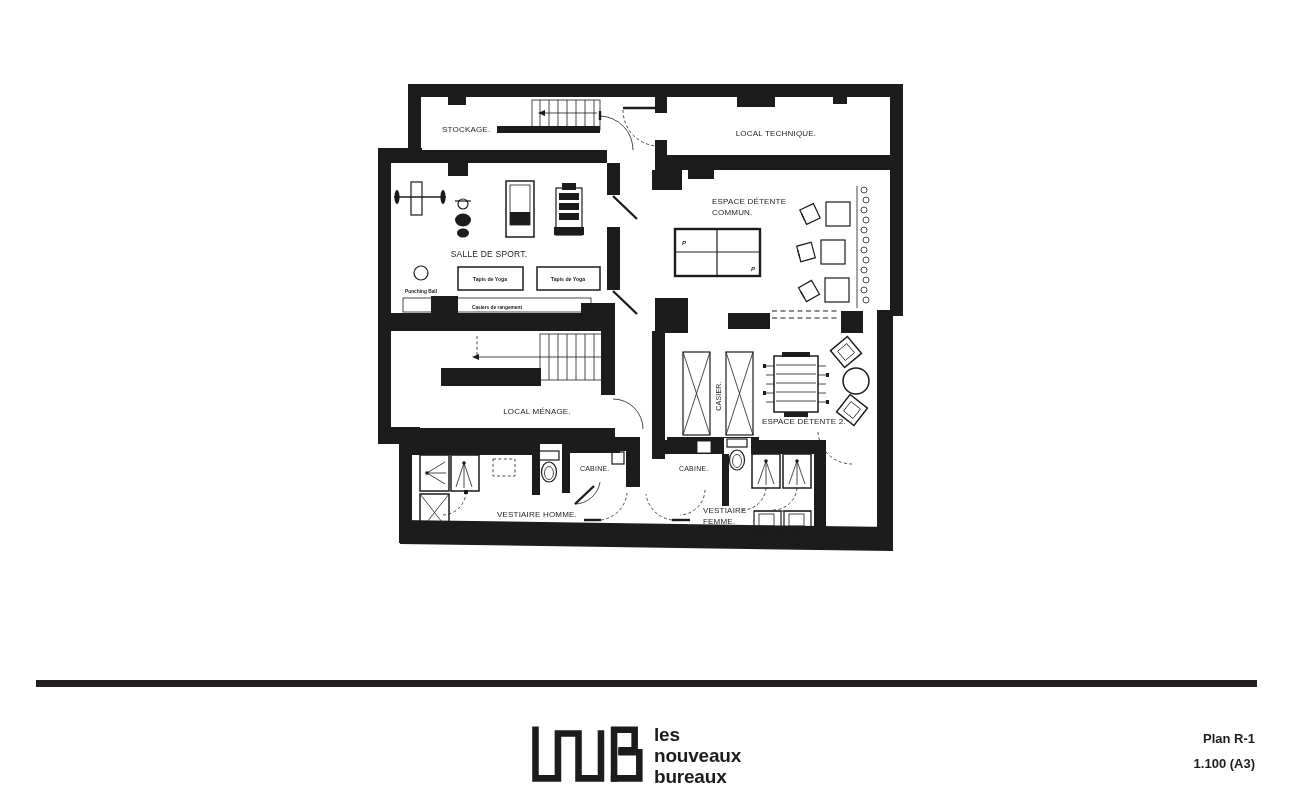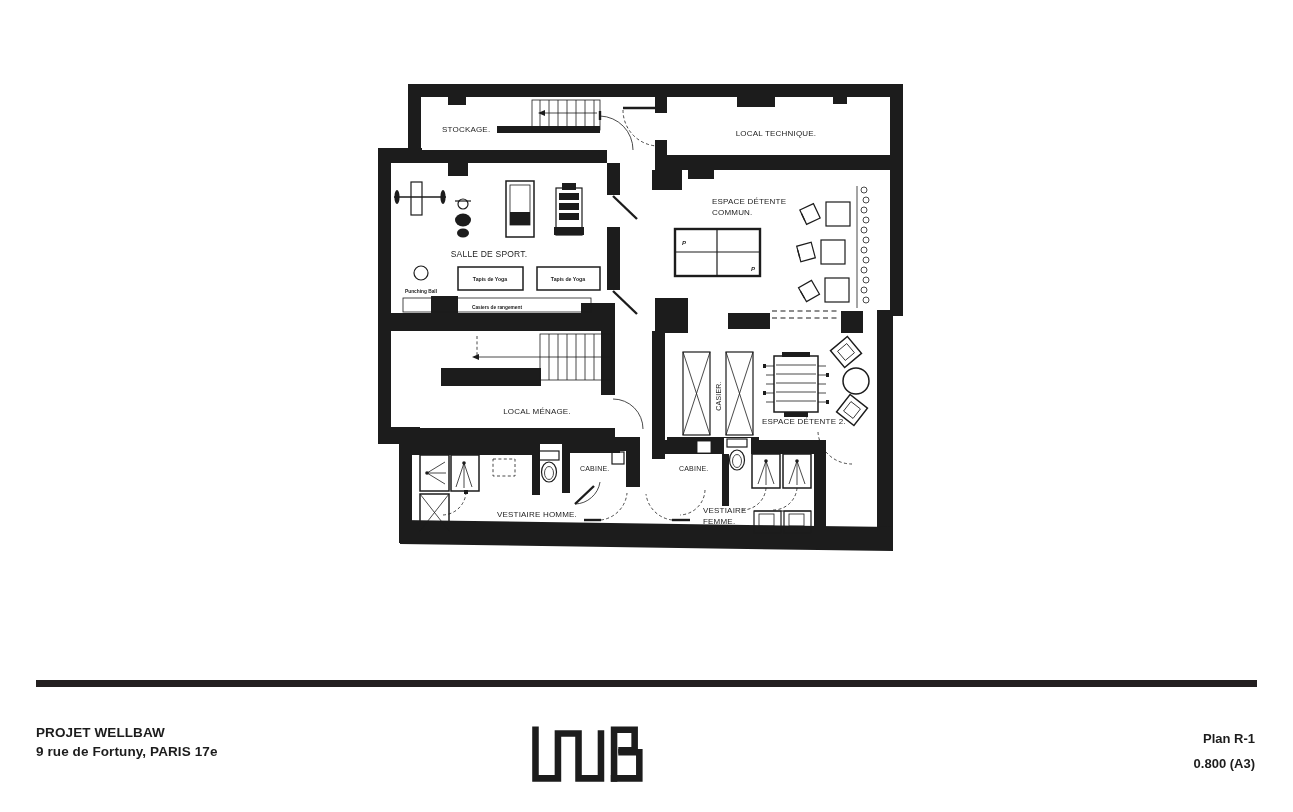--- a/index.html
+++ b/index.html
@@ -345,33 +345,34 @@
     <text class="lbl-xs" x="568" y="281" text-anchor="middle">Tapis de Yoga</text>
     <text class="lbl-xxs" x="421" y="293" text-anchor="middle">Punching Ball</text>
     <text class="lbl-xxs" x="497" y="309" text-anchor="middle">Casiers de rangement</text>
     <text class="lbl-p" x="682" y="245">P</text>
     <text class="lbl-p" x="755" y="271" text-anchor="end">P</text>
   </svg>
   </div>
 
   <div class="footer-bar"></div>
 
-  <div class="footer-left">
-    <div>PROJET WELLBAW</div>
-    <div class="addr">9 rue de Fortuny, PARIS 17e</div>
-  </div>
 
   <div class="logo">
     <svg class="logo-mark" viewBox="0 0 124 66">
       <g fill="none" stroke="#1c1c1c" stroke-width="7" stroke-linecap="square" stroke-linejoin="miter">
         <path d="M8,6 V58 H32 V10 H54 V58 H78 V10"></path>
         <path d="M92,58 V6 H114 V28 H100"></path>
         <path d="M100,30 H119 V58 H92"></path>
       </g>
     </svg>
+    <div class="logo-text">
+      <div>les</div>
+      <div>nouveaux</div>
+      <div>bureaux</div>
+    </div>
   </div>
 
   <div class="footer-right">
     <div>Plan R-1</div>
-    <div>0.800 (A3)</div>
+    <div>1.100 (A3)</div>
   </div>
 
 </div>
 
 </body></html>

